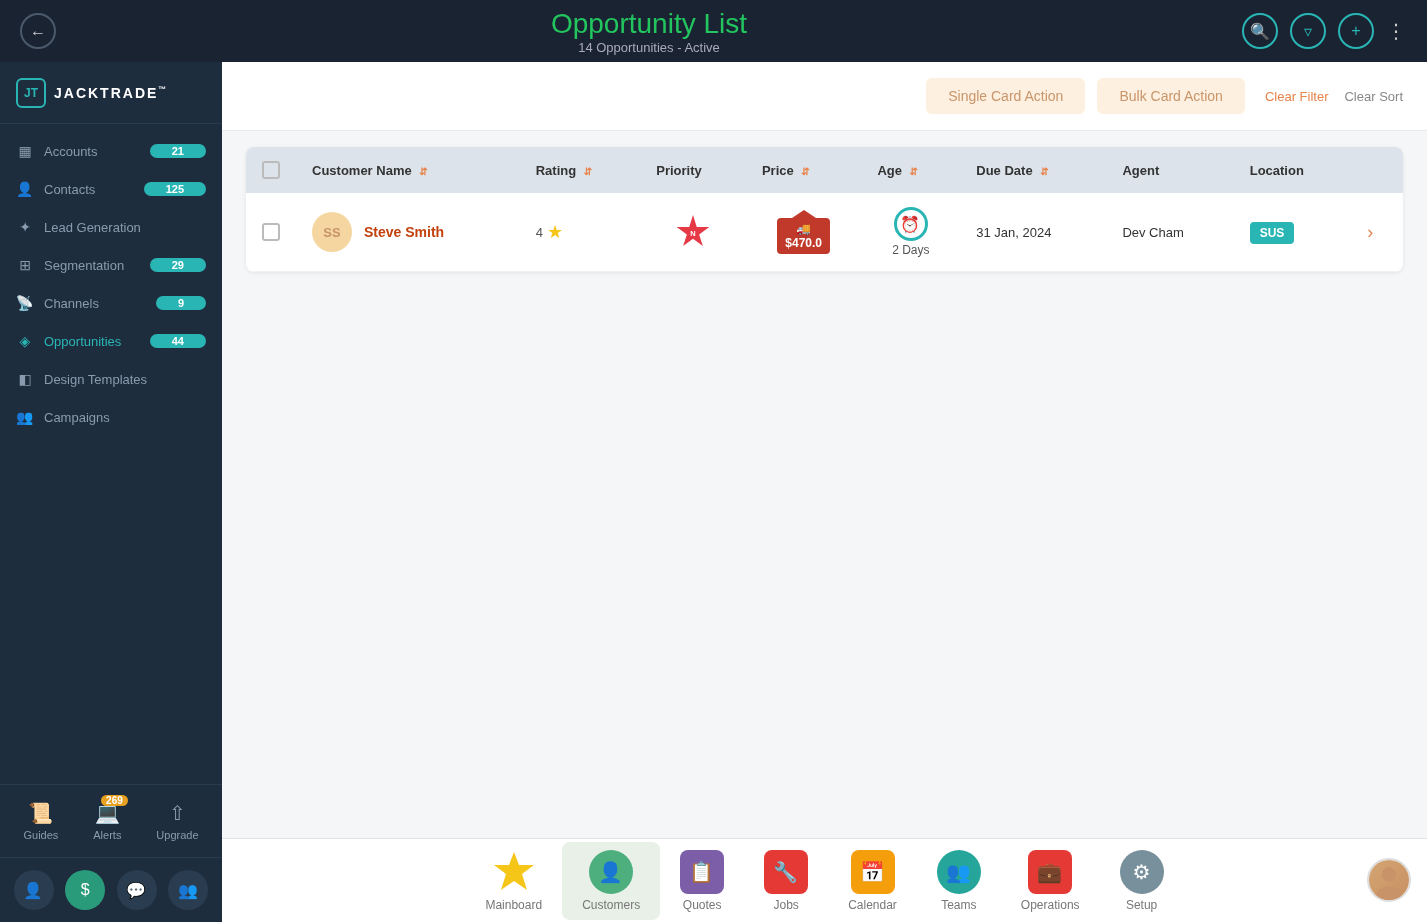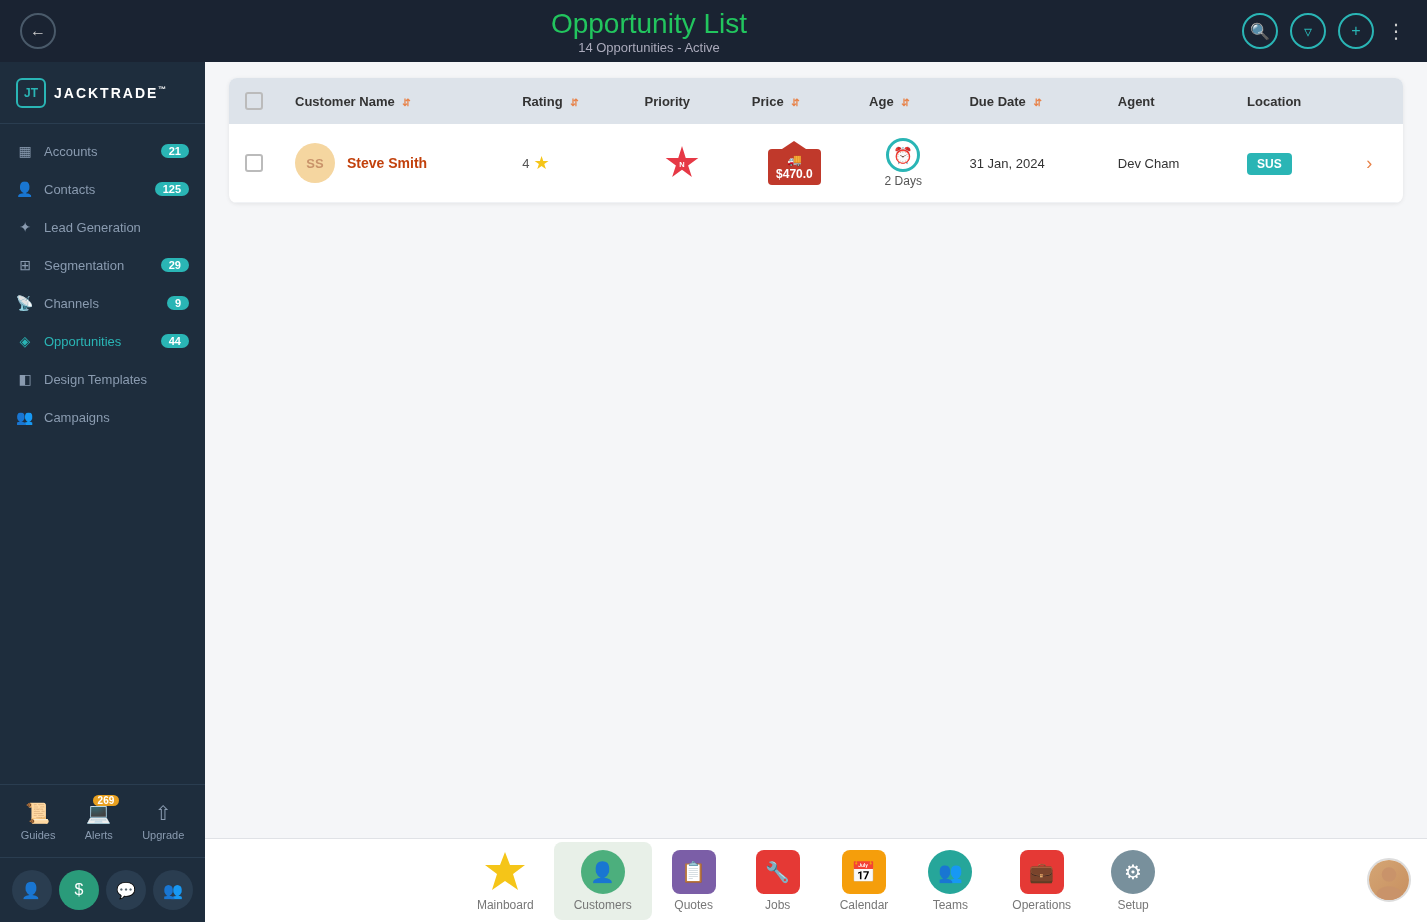--- a/index.html
+++ b/index.html
@@ -25,21 +25,21 @@
       cursor: pointer; font-size: 16px;
     }
     .header-icon-btn.teal { border-color: #2ab5b5; color: #2ab5b5; }
     .header-dots { color: #ccc; font-size: 20px; cursor: pointer; letter-spacing: 1px; }
 
     
     .main-wrapper { display: flex; flex: 1; overflow: hidden; }
 
     
     .sidebar {
-      width: 205px;
+      width: 222px;
       background: #1e2d3d;
       display: flex;
       flex-direction: column;
       flex-shrink: 0;
       height: 100%;
     }
     .sidebar-logo {
       height: 62px;
       display: flex;
       align-items: center;
@@ -56,21 +56,21 @@
     .sidebar-nav { flex: 1; padding: 8px 0; overflow-y: auto; }
     .sidebar-item {
       display: flex; align-items: center; padding: 11px 16px; cursor: pointer;
       color: #8a9bb0; font-size: 13px; font-weight: 500; position: relative;
       transition: background 0.15s;
     }
     .sidebar-item.active { color: #2ab5b5; }
     .sidebar-item .nav-icon { width: 18px; margin-right: 10px; font-size: 14px; text-align: center; }
     .sidebar-item .badge {
       margin-left: auto; background: #2ab5b5; color: #fff; border-radius: 10px;
-      font-size: 11px; padding: 1px 8px; font-weight: 600;
+      font-size: 11px; padding: 1px 22px; font-weight: 600;
     }
     .sidebar-item.active .badge { background: #2ab5b5; }
 
     .sidebar-bottom {
       border-top: 1px solid #2a3d50;
       display: flex; align-items: center; justify-content: space-around; padding: 12px 8px;
       gap: 4px;
     }
     .sidebar-bottom-item {
       display: flex; flex-direction: column; align-items: center; cursor: pointer;
@@ -292,20 +292,28 @@
     <div style="background:#1e2d3d; display:flex; align-items:center; justify-content:space-around; padding: 12px 8px; border-top: 1px solid #2a3d50;">
       <div class="bottom-left-icon bli-person">👤</div>
       <div class="bottom-left-icon bli-dollar" style="background:#2a9b7a; color:#fff;">$</div>
       <div class="bottom-left-icon bli-chat">💬</div>
       <div class="bottom-left-icon bli-group">👥</div>
     </div>
   </div>
 
   <div class="content-area">
 
+    <div class="toolbar">
+      <button class="action-btn single">Single Card Action</button>
+      <button class="action-btn bulk">Bulk Card Action</button>
+      <div class="filter-links">
+        <a class="filter-link">Clear Filter</a>
+        <a class="filter-link gray">Clear Sort</a>
+      </div>
+    </div>
 
     <div class="table-container">
       <table class="data-table">
         <thead>
           <tr>
             <th class="checkbox-col">
               <div class="checkbox-cell"></div>
             </th>
             <th>
               Customer Name <span class="sort-icon">⇵</span>

